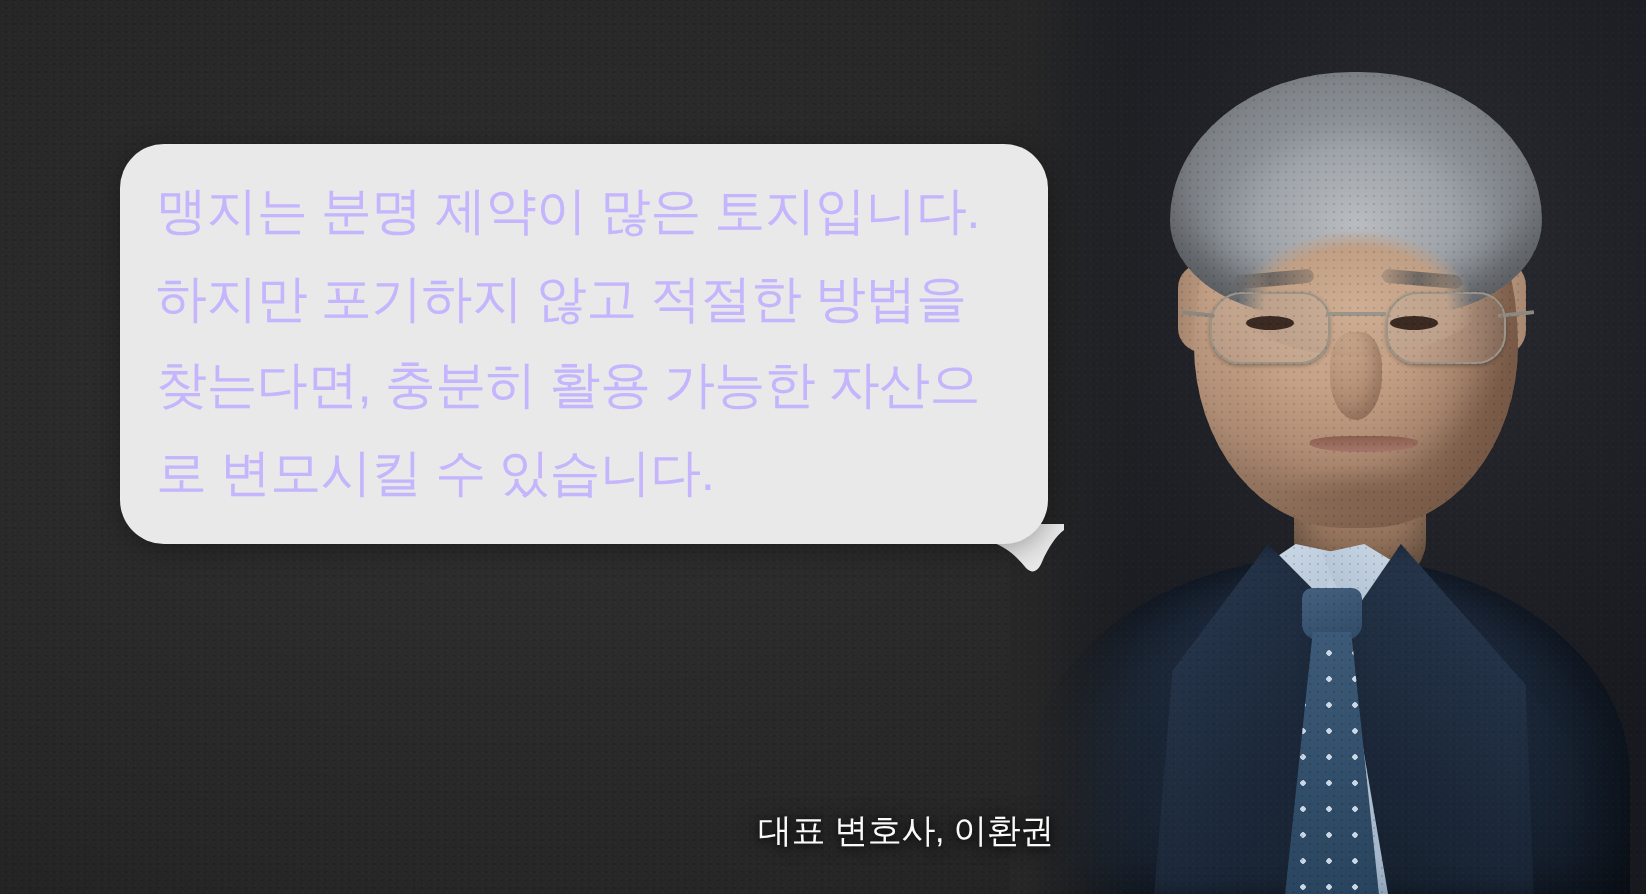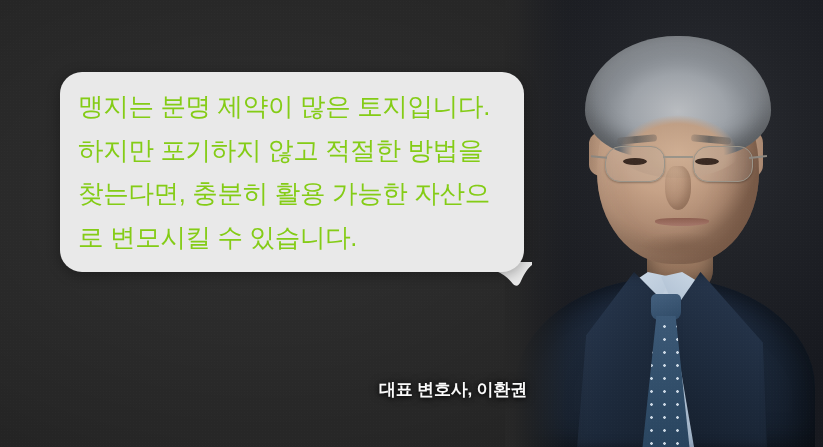--- a/index.html
+++ b/index.html
@@ -297,37 +297,37 @@
     width: 40px;
     height: 26px;
     z-index: 59;
   }
   .bubble-text {
     position: absolute;
     left: 78px;
     top: 85px;
     width: 430px;
     z-index: 61;
-    color: #84cc16;
+    color: #c4b5fd;
     font-size: 25.5px;
     line-height: 43.5px;
     letter-spacing: -0.3px;
     white-space: pre-line;
     font-family: "Liberation Sans", "DejaVu Sans", sans-serif;
   }
 
   
   .caption {
     position: absolute;
     left: 379px;
-    top: 378px;
+    top: 404px;
     z-index: 70;
     color: #fafafa;
     font-size: 17px;
-    font-weight: bold;
+    font-weight: normal;
     letter-spacing: -0.2px;
     text-shadow: 0 1px 4px rgba(0,0,0,.85), 0 0 10px rgba(0,0,0,.6);
     font-family: "Liberation Sans", "DejaVu Sans", sans-serif;
   }
 </style>
 </head>
 <body>
 
 <div id="stage">
 

